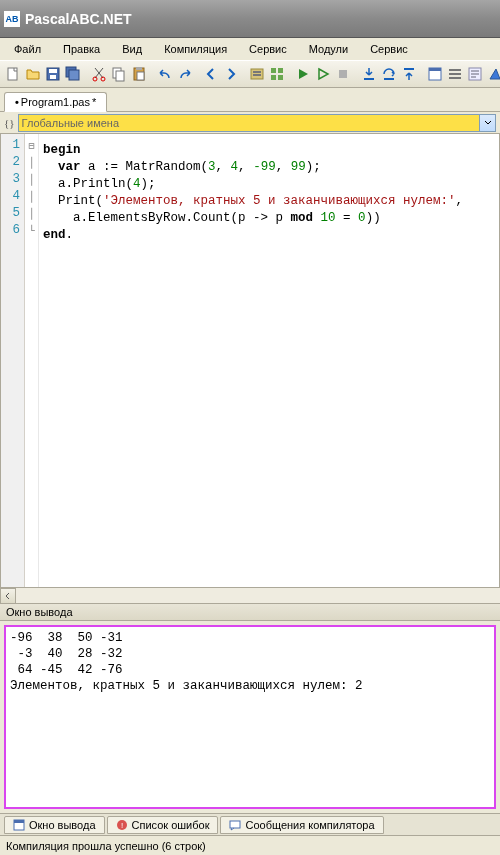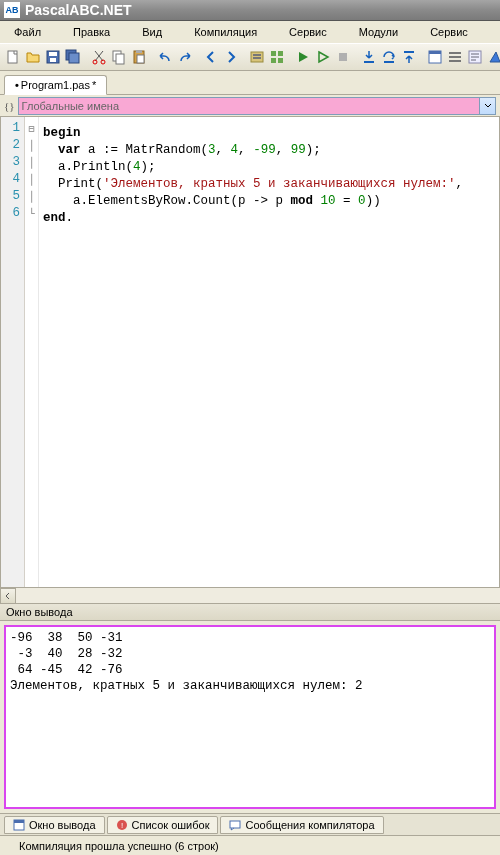--- a/index.html
+++ b/index.html
@@ -9,21 +9,21 @@
   background: #ece9d8;
   width: 500px;
   height: 855px;
   overflow: hidden;
   display: flex;
   flex-direction: column;
 }
 
 
 .titlebar {
-  height: 21px;
+  height: 38px;
   background: linear-gradient(to bottom, #a5a5a5 0%, #8a8a8a 50%, #7a7a7a 100%);
   color: #fff;
   display: flex;
   align-items: center;
   padding: 0 4px;
   border-bottom: 1px solid #555;
 }
 .titlebar .app-icon {
   width: 16px; height: 16px;
   background: #fff;
@@ -37,21 +37,21 @@
 }
 .titlebar .title-text { font-weight: bold; font-size: 14px; }
 
 
 .menubar {
   height: 22px;
   background: #ece9d8;
   display: flex;
   align-items: center;
   padding: 0 6px;
-  gap: 16px;
+  gap: 6px;
 }
 .menubar .menu-item {
   padding: 3px 8px;
   cursor: default;
   color: #000;
 }
 
 
 .toolbar {
   height: 28px;
@@ -103,21 +103,21 @@
   background: #ece9d8;
   display: flex;
   align-items: center;
   padding: 2px 4px;
   gap: 3px;
   border-bottom: 1px solid #aca899;
 }
 .names-bar .dd {
   flex: 1;
   height: 18px;
-  background: #f9a8d4;
+  background: #fde047;
   border: 1px solid #7f9db9;
   display: flex;
   align-items: center;
   padding: 0 3px;
   position: relative;
 }
 .names-bar .dd .arrow {
   position: absolute; right: 0; top:0; bottom:0;
   width: 16px;
   background: linear-gradient(#dbeafd,#c1dcfc);
@@ -222,21 +222,21 @@
 }
 .btab .ico { width:12px; height:12px; }
 
 
 .statusbar {
   height: 20px;
   background: #ece9d8;
   border-top: 1px solid #aca899;
   display: flex;
   align-items: center;
-  padding: 0 19px;
+  padding: 0 6px;
   font-size: 11px;
 }
 </style>
 </head>
 <body>
 
 <div class="titlebar">
   <span class="app-icon">AB</span>
   <span class="title-text">PascalABC.NET</span>
 </div>

